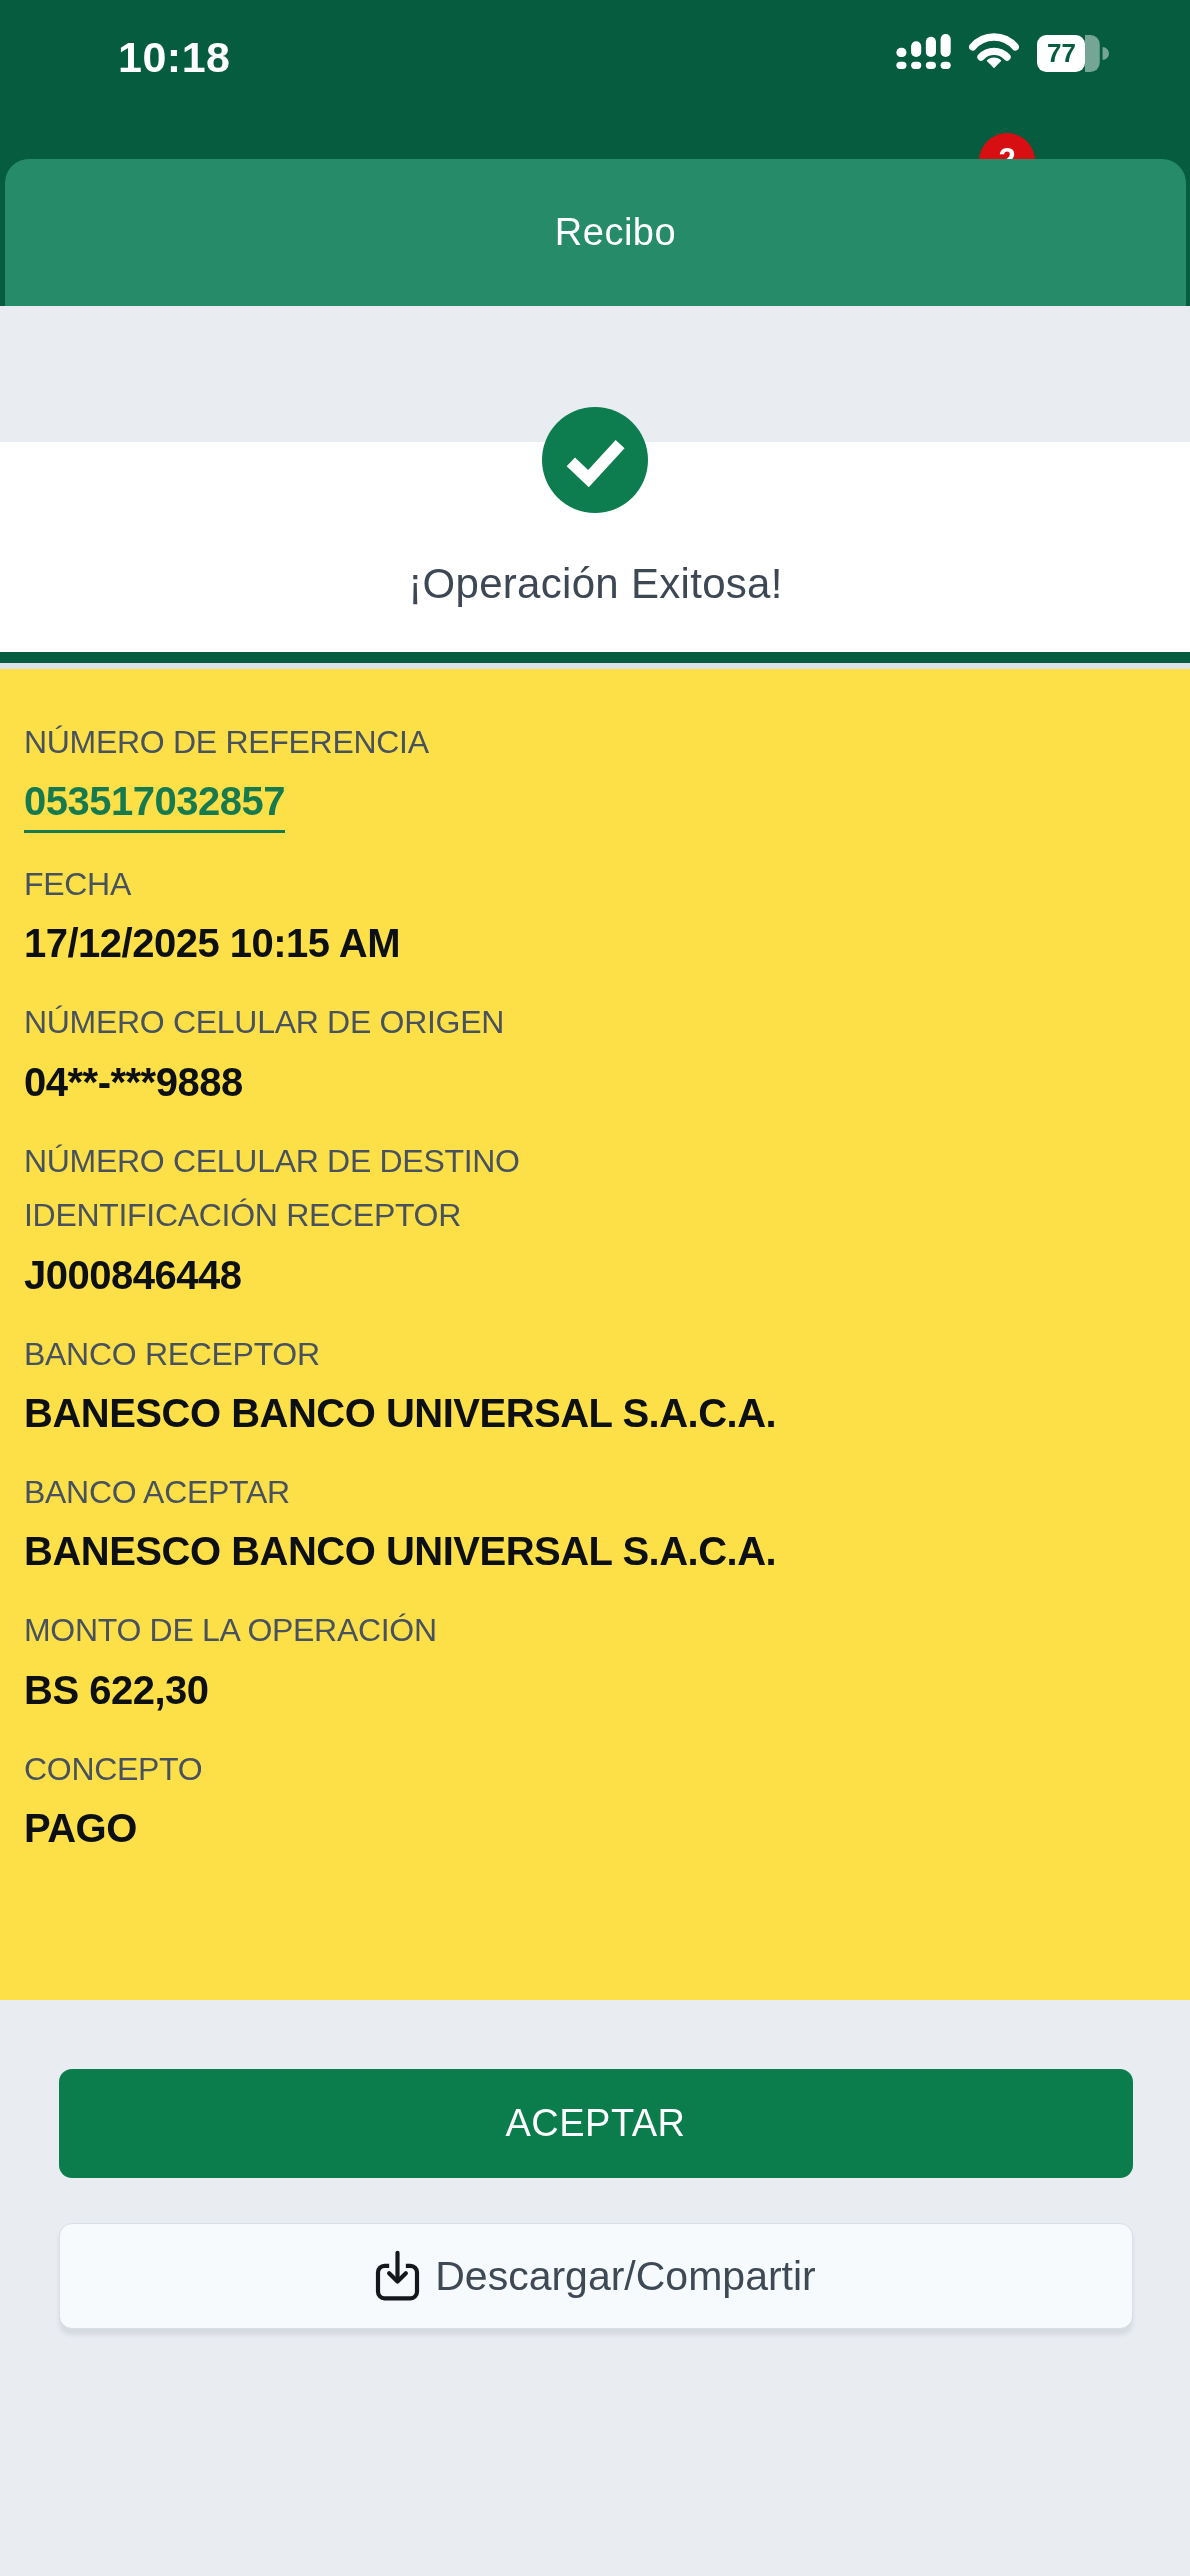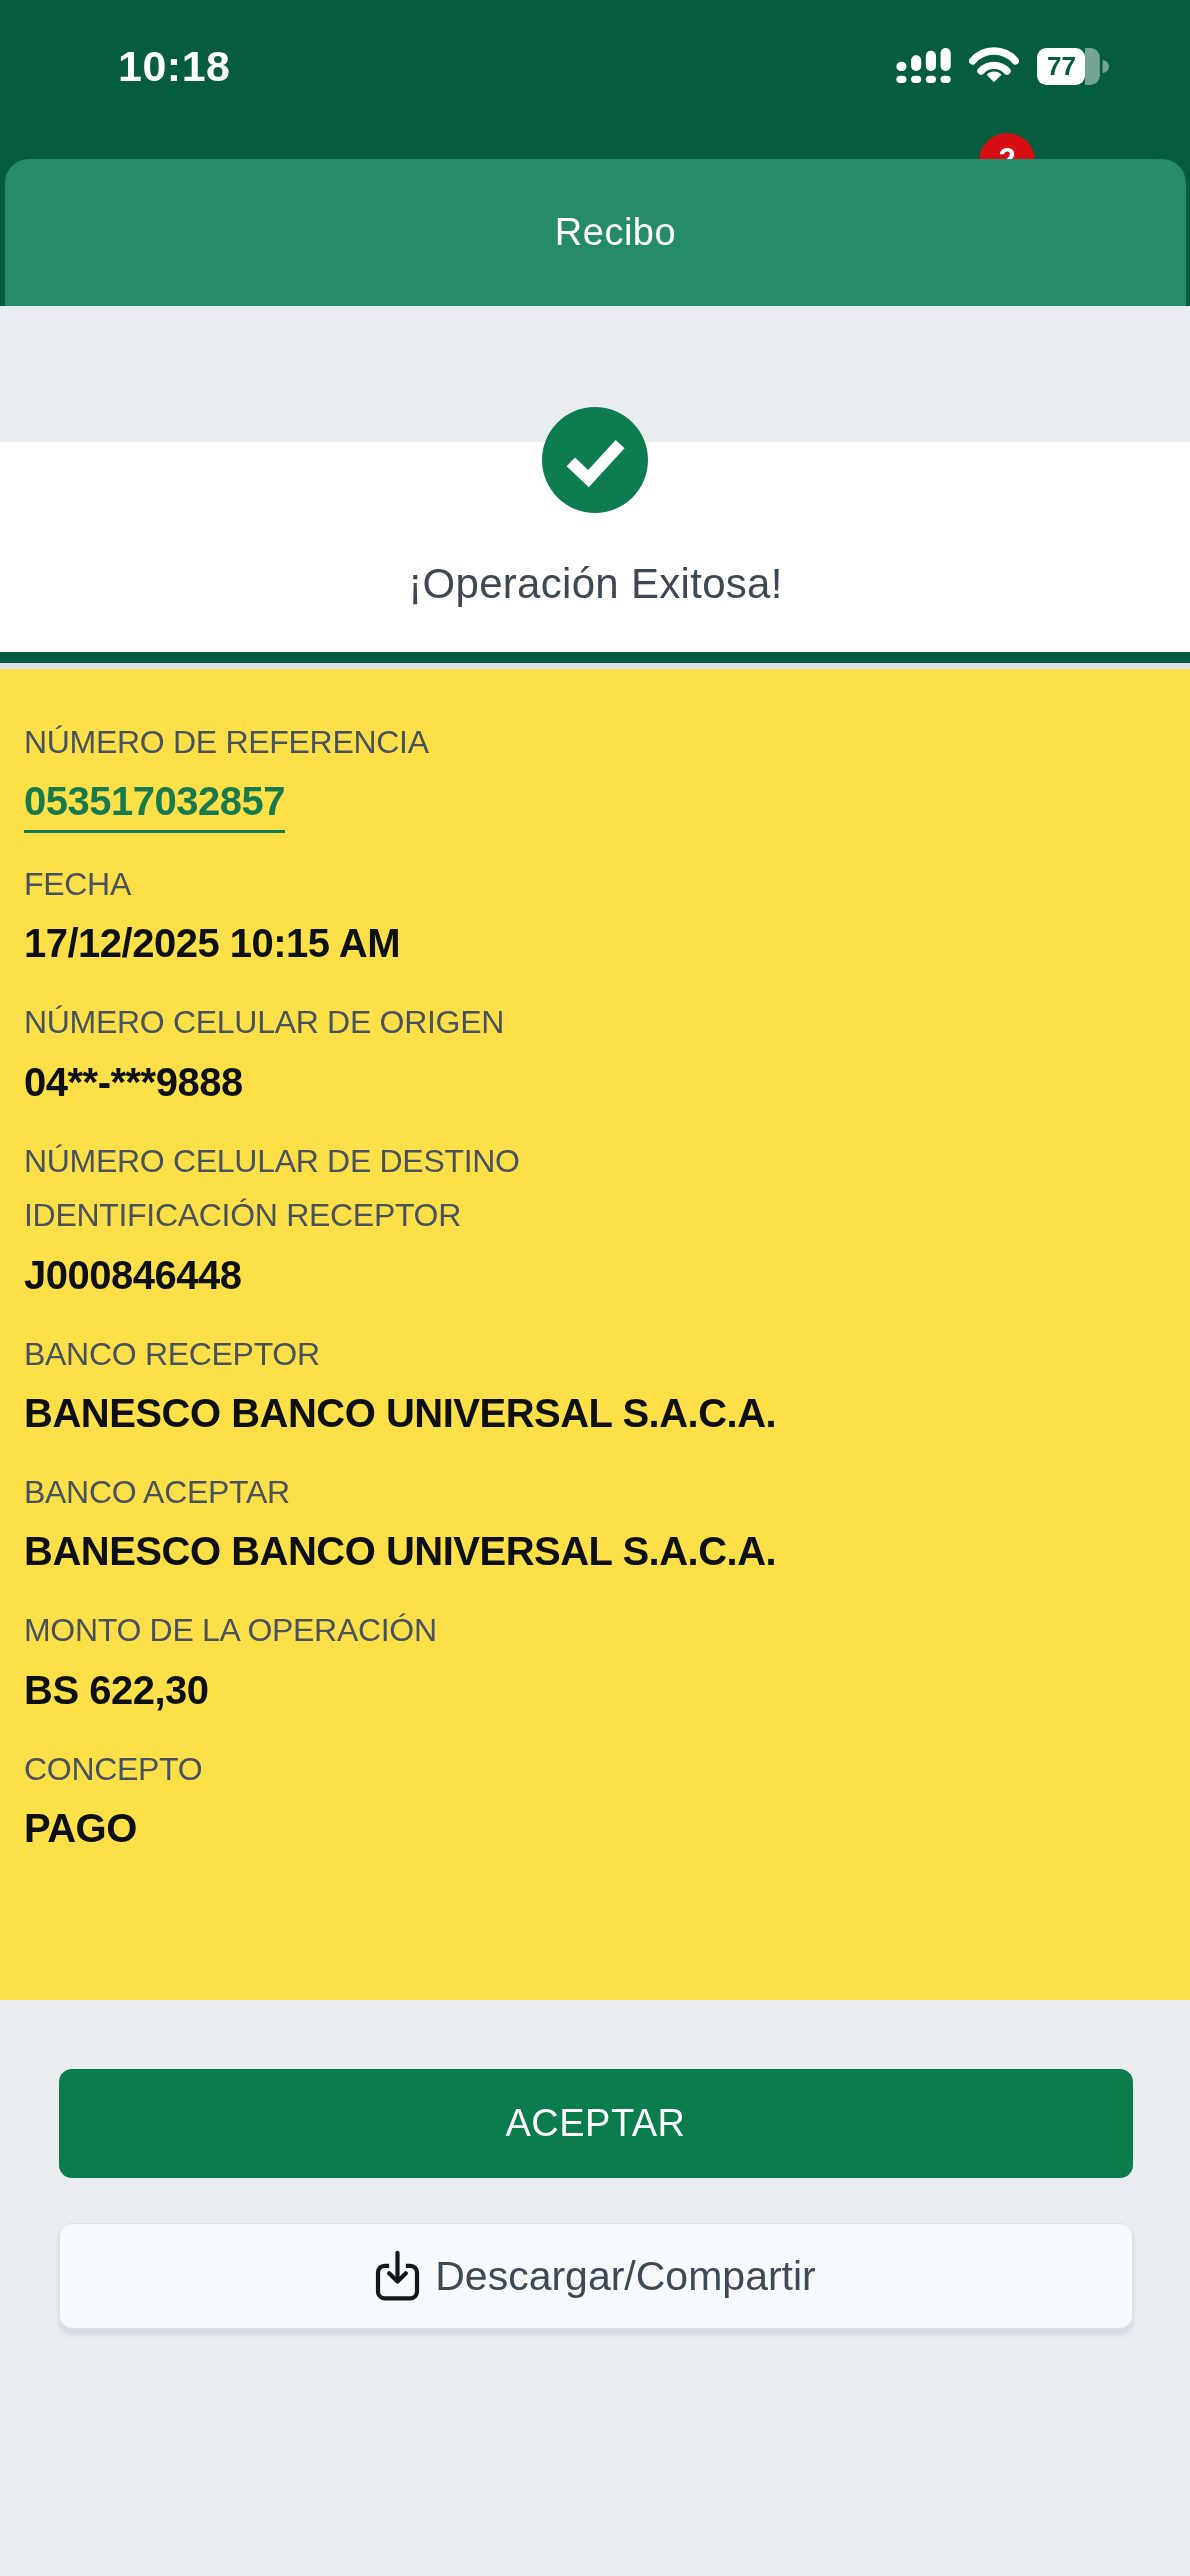--- a/index.html
+++ b/index.html
@@ -24,21 +24,21 @@
     position:relative;
     width:1191px;height:2576px;
     margin:0 auto;
     background:var(--dark-green);
     overflow:hidden;
     font-family:"Liberation Sans","DejaVu Sans",sans-serif;
   }
   
   .status-bar{
     position:absolute;top:33px;left:0;right:0;height:67px;
-    display:flex;align-items:center;justify-content:space-between;
+    display:flex;align-items:flex-start;justify-content:space-between;
     padding:0 82px 0 118px;color:#fff;z-index:4;
   }
   .status-time{font-size:43px;font-weight:700;letter-spacing:0.5px;}
   .status-icons{display:flex;align-items:center;gap:17.6px;}
   .battery-wrap{position:relative;width:72px;height:37px;}
   .battery-num{
     position:absolute;left:0;top:0;width:49px;height:37px;
     display:flex;align-items:center;justify-content:center;
     font-size:26px;font-weight:700;color:var(--dark-green);
   }

